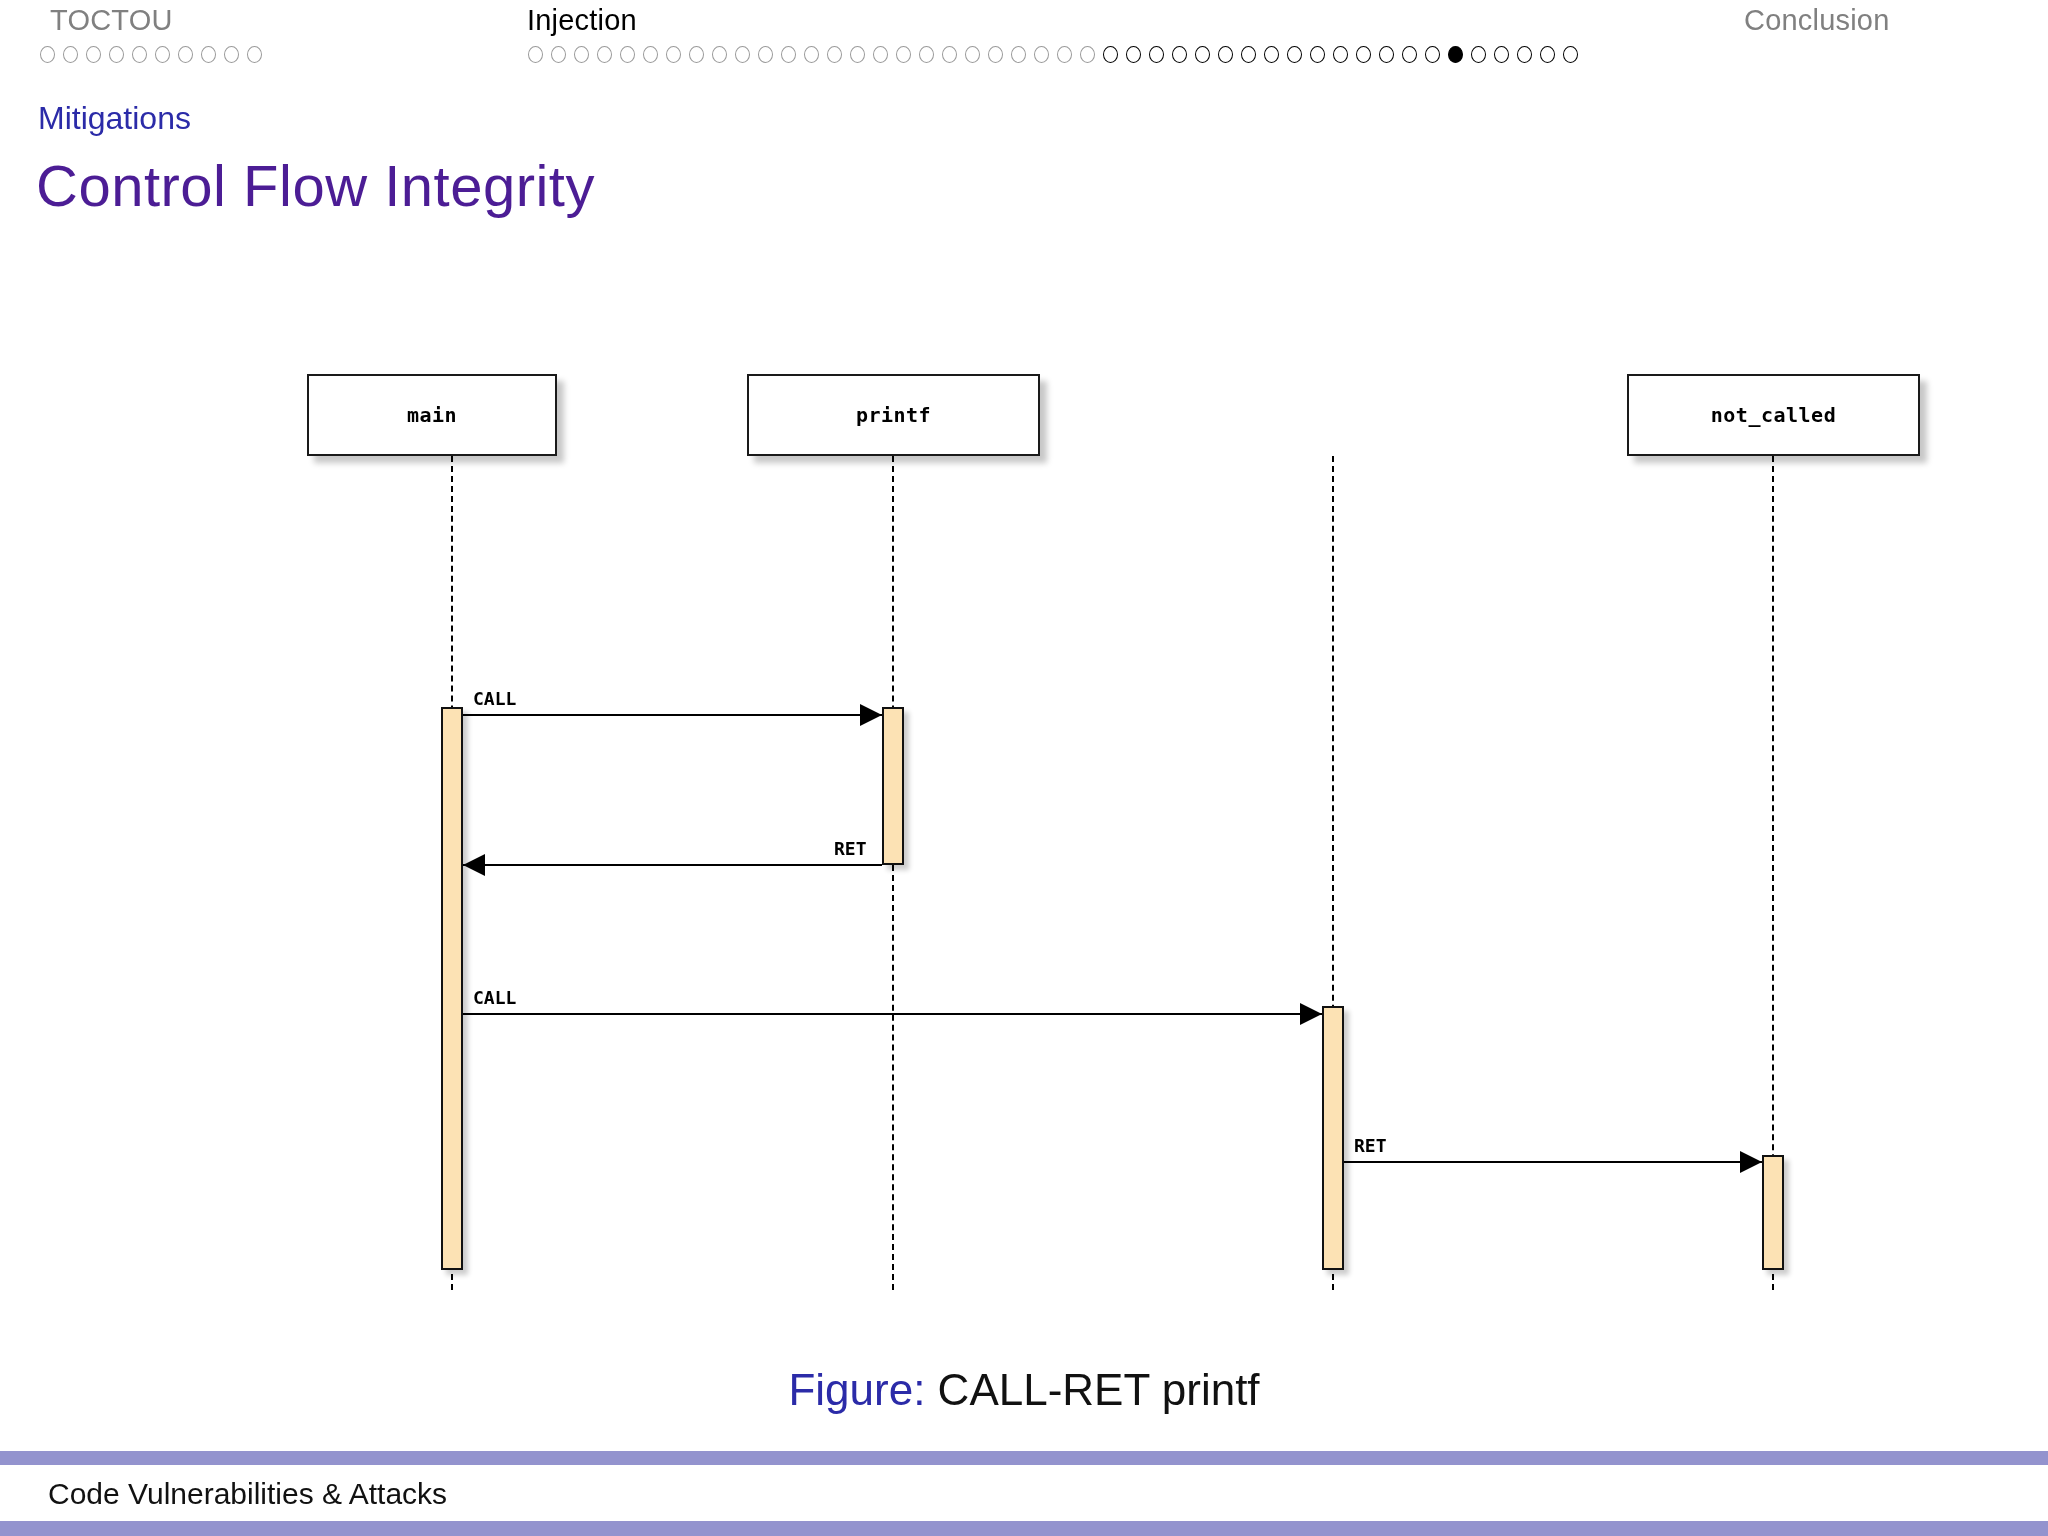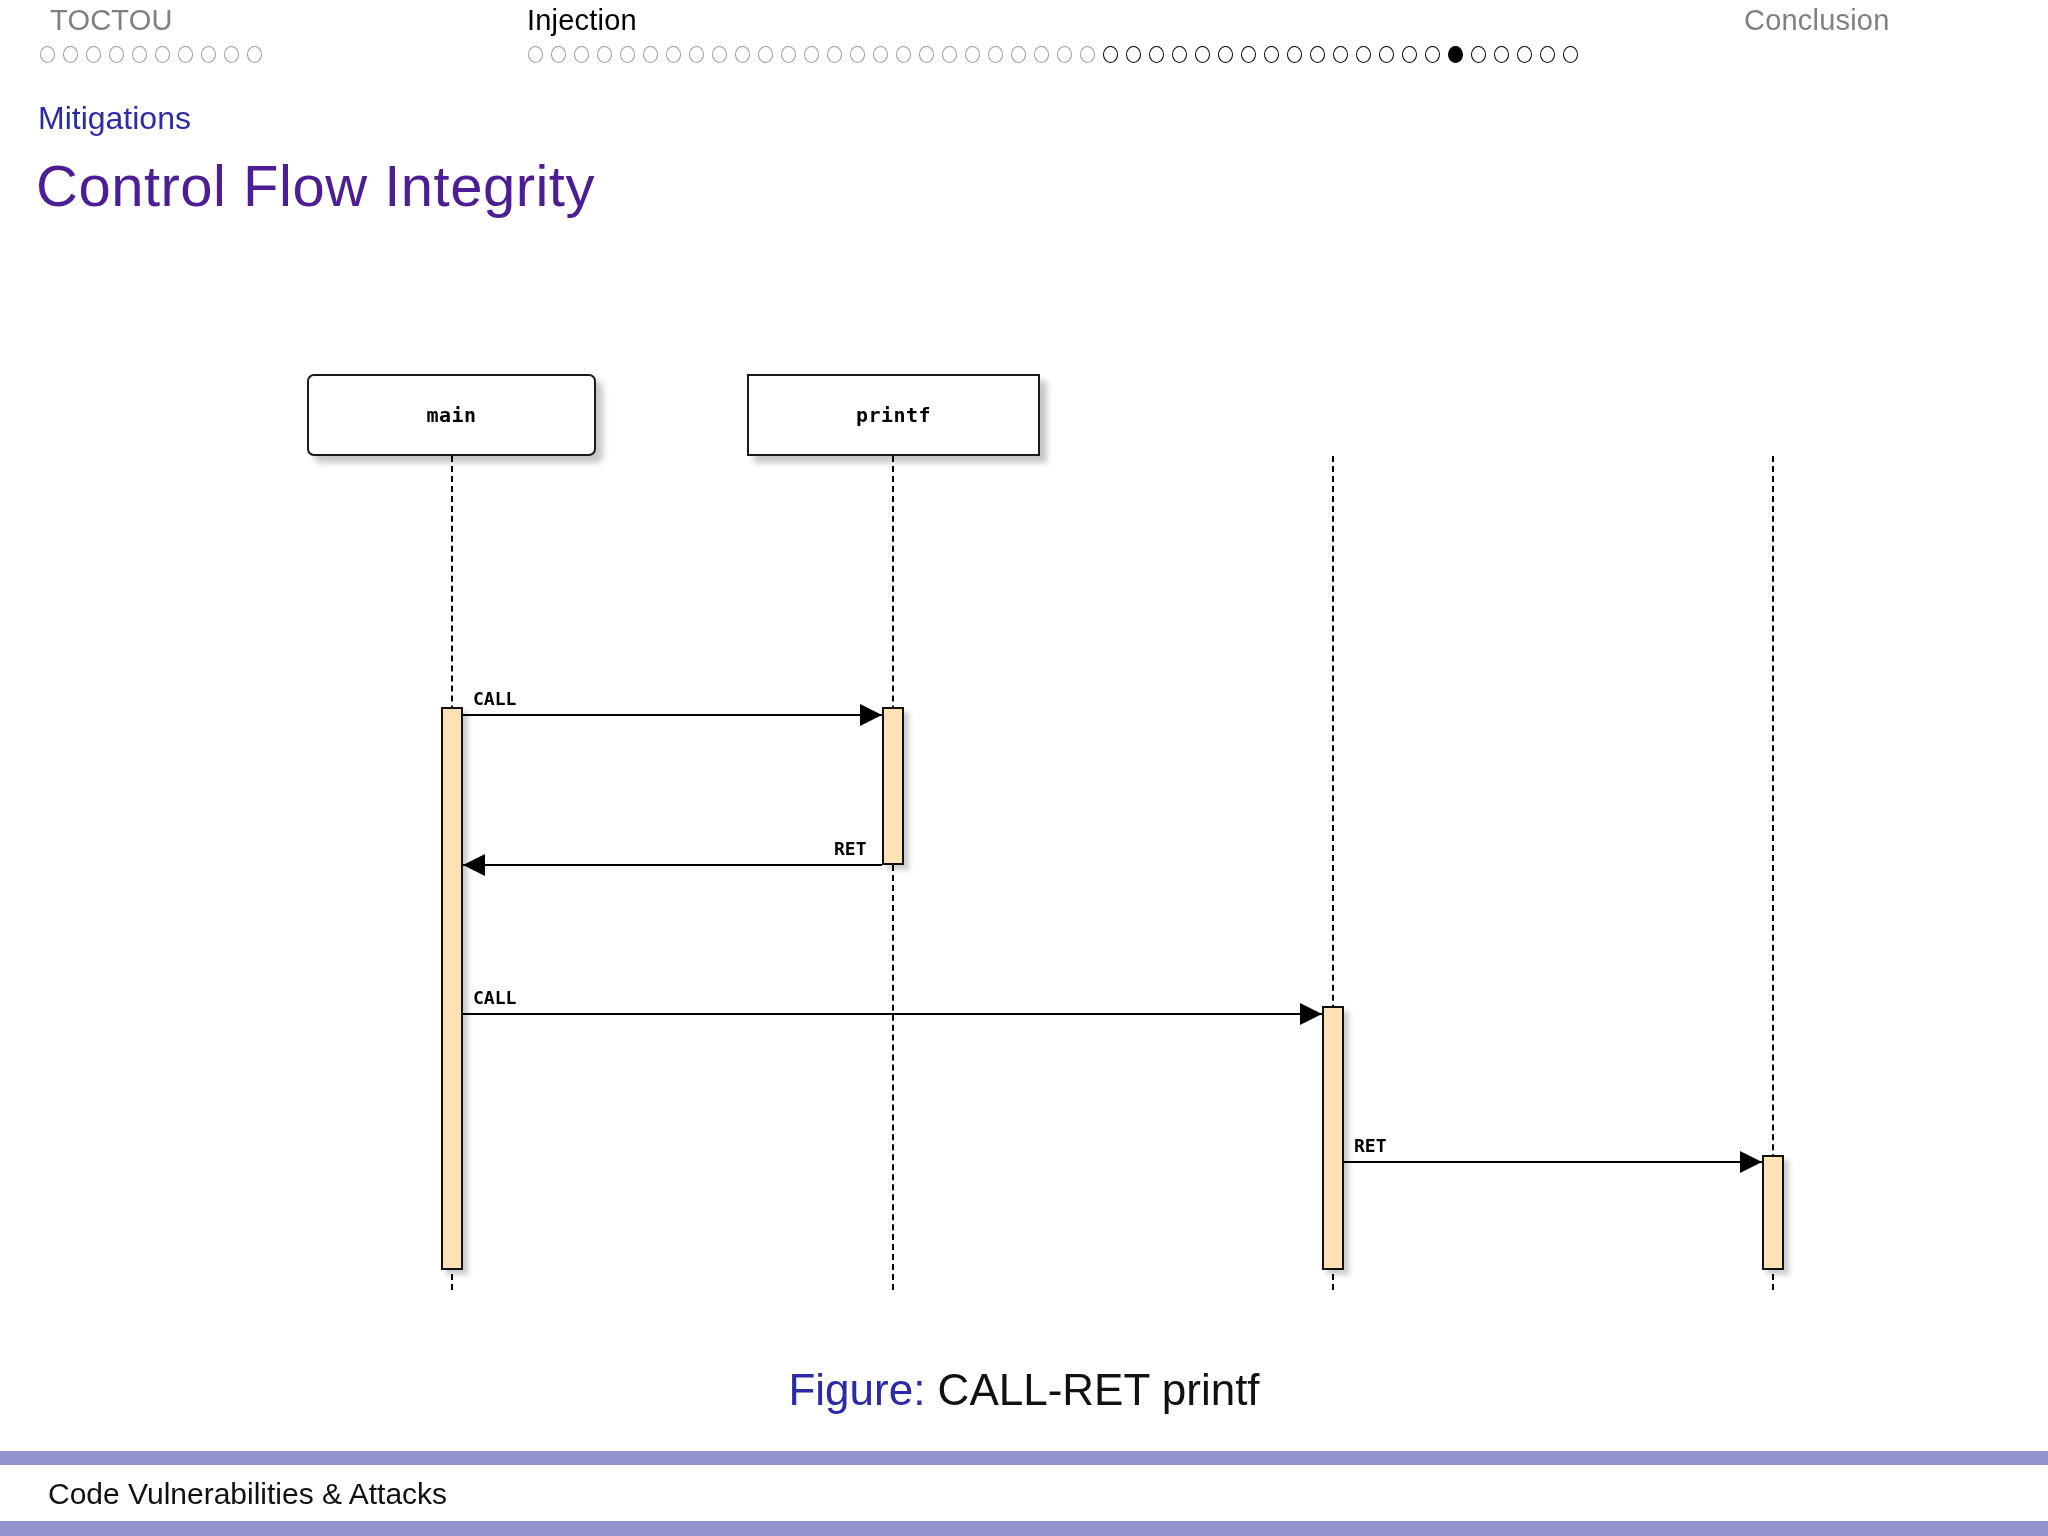--- a/index.html
+++ b/index.html
@@ -173,25 +173,28 @@
 
 <div class="subsec">Mitigations</div>
 
 <div class="frame-title">Control Flow Integrity</div>
 
 <div class="diagram">
     <div class="lifeline" style="left: 451px; top: 126px; height: 834px;"></div>
     <div class="lifeline" style="left: 892px; top: 126px; height: 834px;"></div>
     <div class="lifeline" style="left: 1332px; top: 126px; height: 834px;"></div>
     <div class="lifeline" style="left: 1772px; top: 126px; height: 834px;"></div>
-    <div class="actor-box" style="left: 307px; top: 44px; width: 289px; height: 82px; border-radius: 7px;">
+    <div class="actor-box" style="left: 307px; top: 44px; width: 250px; height: 82px;">
       <span class="actor-label">main</span>
     </div>
     <div class="actor-box" style="left: 747px; top: 44px; width: 293px; height: 82px;">
       <span class="actor-label">printf</span>
+    </div>
+    <div class="actor-box" style="left: 1627px; top: 44px; width: 293px; height: 82px;">
+      <span class="actor-label">not_called</span>
     </div>
     <div class="activation" style="left: 441px; top: 377px; width: 22px; height: 563px;"></div>
     <div class="activation" style="left: 882px; top: 377px; width: 22px; height: 158px;"></div>
     <div class="activation" style="left: 1322px; top: 676px; width: 22px; height: 264px;"></div>
     <div class="activation" style="left: 1762px; top: 825px; width: 22px; height: 115px;"></div>
     <div class="msg-line" style="left: 463px; top: 384px; width: 419px;"></div>
     <div class="arrow-r" style="top: 374px; left: 860px;"></div>
     <div class="msg-label" style="top: 358px; left: 473px;">CALL</div>
     <div class="msg-line" style="left: 463px; top: 534px; width: 419px;"></div>
     <div class="arrow-l" style="top: 524px; left: 463px;"></div>

